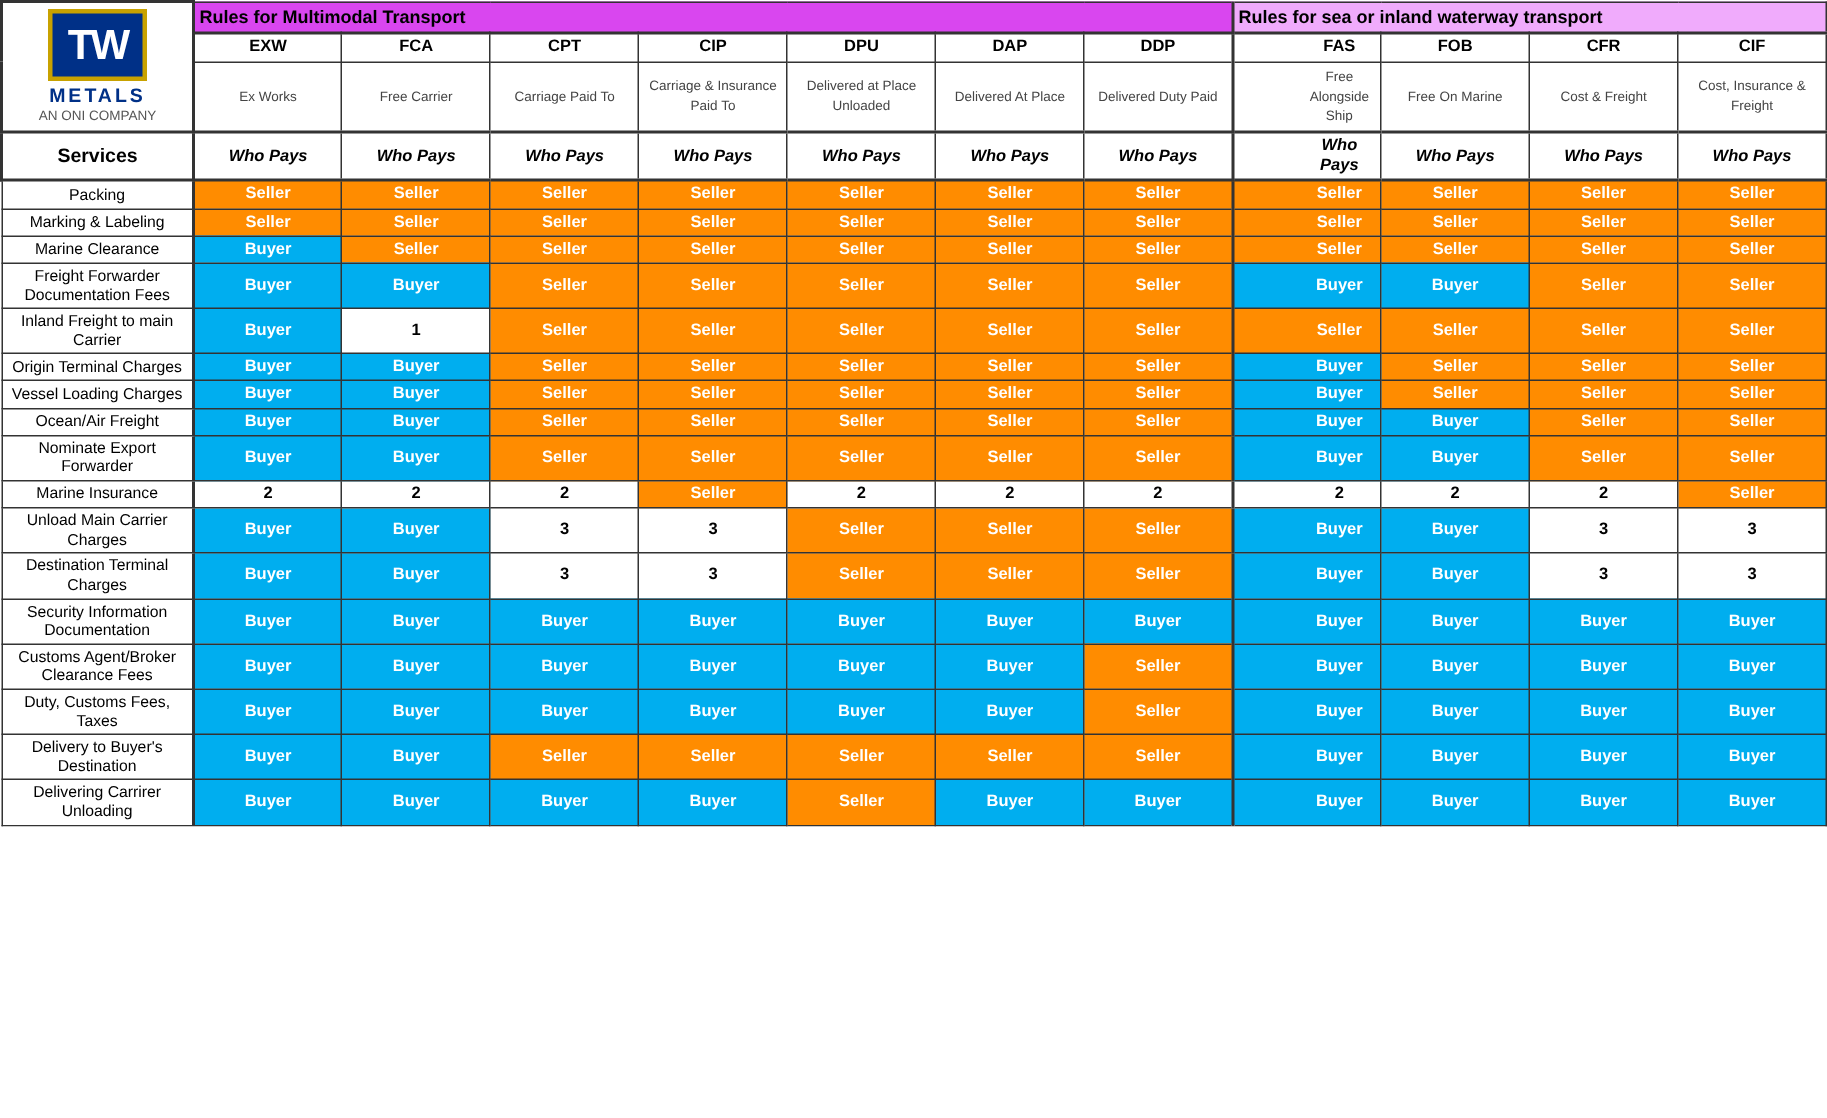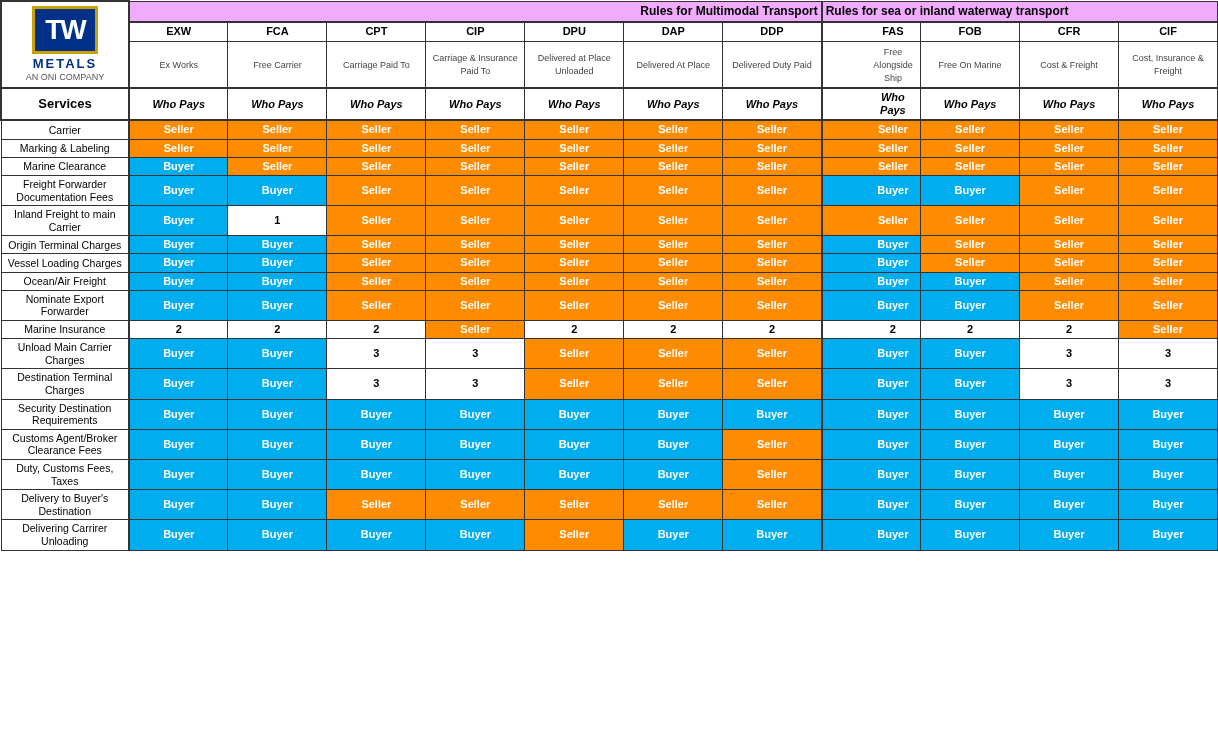--- a/index.html
+++ b/index.html
@@ -116,25 +116,25 @@
     }
 
     .service-label {
       text-align: center;
       background: #fff;
       font-size: 10.5px;
       border: 1px solid #333;
     }
 
     .multimodal-header {
-      background: #f0abfc;
+      background: #d946ef;
       font-weight: bold;
       font-size: 12px;
       border: 1px solid #333;
-      text-align: right;
+      text-align: left;
       border-bottom: 2px solid #333;
     }
 
     .sea-header {
       background: #f0abfc;
       font-weight: bold;
       font-size: 12px;
       border: 1px solid #333;
       text-align: left;
       border-bottom: 2px solid #333;
@@ -210,21 +210,21 @@
           <td class="who-pays thick-top thick-bottom">Who Pays</td>
           <td class="who-pays thick-top thick-bottom">Who Pays</td>
           <td class="who-pays thick-top thick-bottom">Who Pays</td>
           <td class="who-pays thick-top thick-bottom thick-right">Who Pays</td>
           <td class="who-pays thick-top thick-bottom thick-left">Who Pays</td>
           <td class="who-pays thick-top thick-bottom">Who Pays</td>
           <td class="who-pays thick-top thick-bottom">Who Pays</td>
           <td class="who-pays thick-top thick-bottom">Who Pays</td>
         </tr>
         <tr>
-          <td class="service-label thick-right">Carrier</td>
+          <td class="service-label thick-right">Packing</td>
           <td class=" cell-seller">Seller</td>
           <td class=" cell-seller">Seller</td>
           <td class=" cell-seller">Seller</td>
           <td class=" cell-seller">Seller</td>
           <td class=" cell-seller">Seller</td>
           <td class=" cell-seller">Seller</td>
           <td class="thick-right cell-seller">Seller</td>
           <td class="thick-left cell-seller">Seller</td>
           <td class=" cell-seller">Seller</td>
           <td class=" cell-seller">Seller</td>
@@ -378,21 +378,21 @@
           <td class=" cell-number">3</td>
           <td class=" cell-seller">Seller</td>
           <td class=" cell-seller">Seller</td>
           <td class="thick-right cell-seller">Seller</td>
           <td class="thick-left cell-buyer">Buyer</td>
           <td class=" cell-buyer">Buyer</td>
           <td class=" cell-number">3</td>
           <td class=" cell-number">3</td>
         </tr>
         <tr>
-          <td class="service-label thick-right">Security Destination Requirements</td>
+          <td class="service-label thick-right">Security Information Documentation</td>
           <td class=" cell-buyer">Buyer</td>
           <td class=" cell-buyer">Buyer</td>
           <td class=" cell-buyer">Buyer</td>
           <td class=" cell-buyer">Buyer</td>
           <td class=" cell-buyer">Buyer</td>
           <td class=" cell-buyer">Buyer</td>
           <td class="thick-right cell-buyer">Buyer</td>
           <td class="thick-left cell-buyer">Buyer</td>
           <td class=" cell-buyer">Buyer</td>
           <td class=" cell-buyer">Buyer</td>

